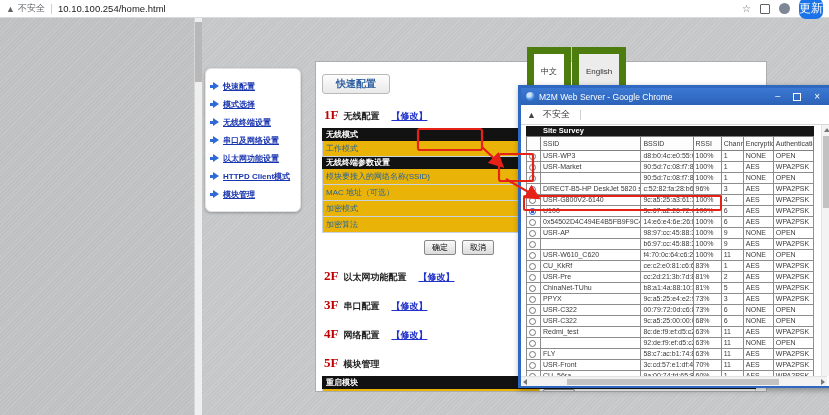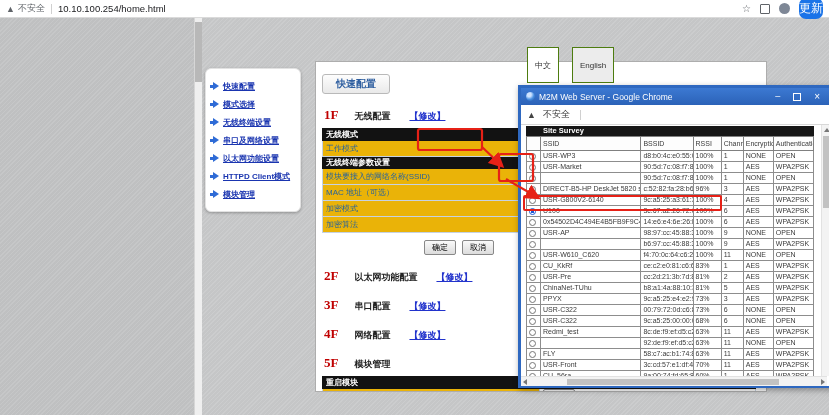--- a/index.html
+++ b/index.html
@@ -31,34 +31,34 @@
   
   .menu-panel{position:absolute;left:205px;top:68px;width:96px;background:#fff;border:1px solid #e2e2e2;
     border-radius:6px;box-shadow:0 1px 3px rgba(0,0,0,.28);padding:8px 4px;z-index:5;box-sizing:border-box}
   .menu-item{display:flex;align-items:center;gap:3px;height:18px;cursor:pointer}
   .arrow-icon{display:inline-block;width:10px;height:8px;position:relative;flex:0 0 auto}
   .arrow-icon::before{content:"";position:absolute;left:0;top:2.5px;width:4px;height:3px;background:#2e6bd6}
   .arrow-icon::after{content:"";position:absolute;left:3px;top:0;border-top:4px solid transparent;
     border-bottom:4px solid transparent;border-left:6px solid #2e6bd6}
   .menu-label{font-size:8px;font-weight:600;color:#1a35b0;text-decoration:underline;white-space:nowrap}
   
-  .lang-tab{position:absolute;top:47px;height:24px;border:1px solid #4d7c0f;background:#ececec;
+  .lang-tab{position:absolute;top:47px;height:24px;border:7px solid #4d7c0f;background:#ececec;
     font-size:8px;color:#333;display:flex;align-items:center;justify-content:center;padding:17px 7px;box-sizing:border-box;z-index:6}
   .tab-cn{left:527px;background:#fff}
   .tab-en{left:572px}
   
   .content{position:absolute;left:315px;top:61px;width:452px;height:331px;background:#fff;
     border:1px solid #adadad;box-sizing:border-box;z-index:5;overflow:hidden}
   .title-box{margin:12px 0 0 6px;width:66px;height:18px;border:1px solid #b9b9b9;border-radius:3px;
     background:linear-gradient(#fdfdfd,#e9e9e9);color:#2f5fa0;font-weight:bold;font-size:10px;
     display:flex;align-items:center;justify-content:center}
   .floor{margin:13px 0 5px 8px;display:flex;align-items:baseline}
-  .floor-num{font-family:"Liberation Serif",serif;color:#c00000;font-size:13px;font-weight:bold;margin-right:16px}
+  .floor-num{font-family:"Liberation Serif",serif;color:#c00000;font-size:13px;font-weight:bold;margin-right:5px}
   .floor-label{font-size:9px;color:#222;font-weight:bold}
-  .floor-link{font-size:9px;color:#2233cc;font-weight:bold;text-decoration:underline;margin-left:19px;cursor:pointer}
+  .floor-link{font-size:9px;color:#2233cc;font-weight:bold;text-decoration:underline;margin-left:12px;cursor:pointer}
   .cfg-table{border-collapse:collapse;table-layout:fixed;width:434px;margin-left:6px}
   .cfg-table td{border:1px solid #c6d2e2;font-size:8px;height:16px;padding:0 3px;box-sizing:border-box}
   .cfg-table td.sec{background:#121212;color:#fff;font-weight:bold;font-size:8px;height:12px;border-color:#121212}
   .cfg-table td.lbl{background:#eab308;color:#27639c;width:100px}
   .cfg-table td.val{background:#fff}
   .txt{width:74px;height:12px;font-size:8px;border:1px solid #777;padding:0 1px;font-family:inherit}
   .sel{font-size:8px;height:15px;border:1px solid #777;background:#fff;font-family:inherit}
   .sel-sta{width:56px}.sel-open{width:52px}.sel-none{width:44px}
   .btn{font-size:8px;height:15px;padding:0 7px;background:linear-gradient(#fafafa,#dcdcdc);
     border:1px solid #888;border-radius:2px;font-family:inherit}

